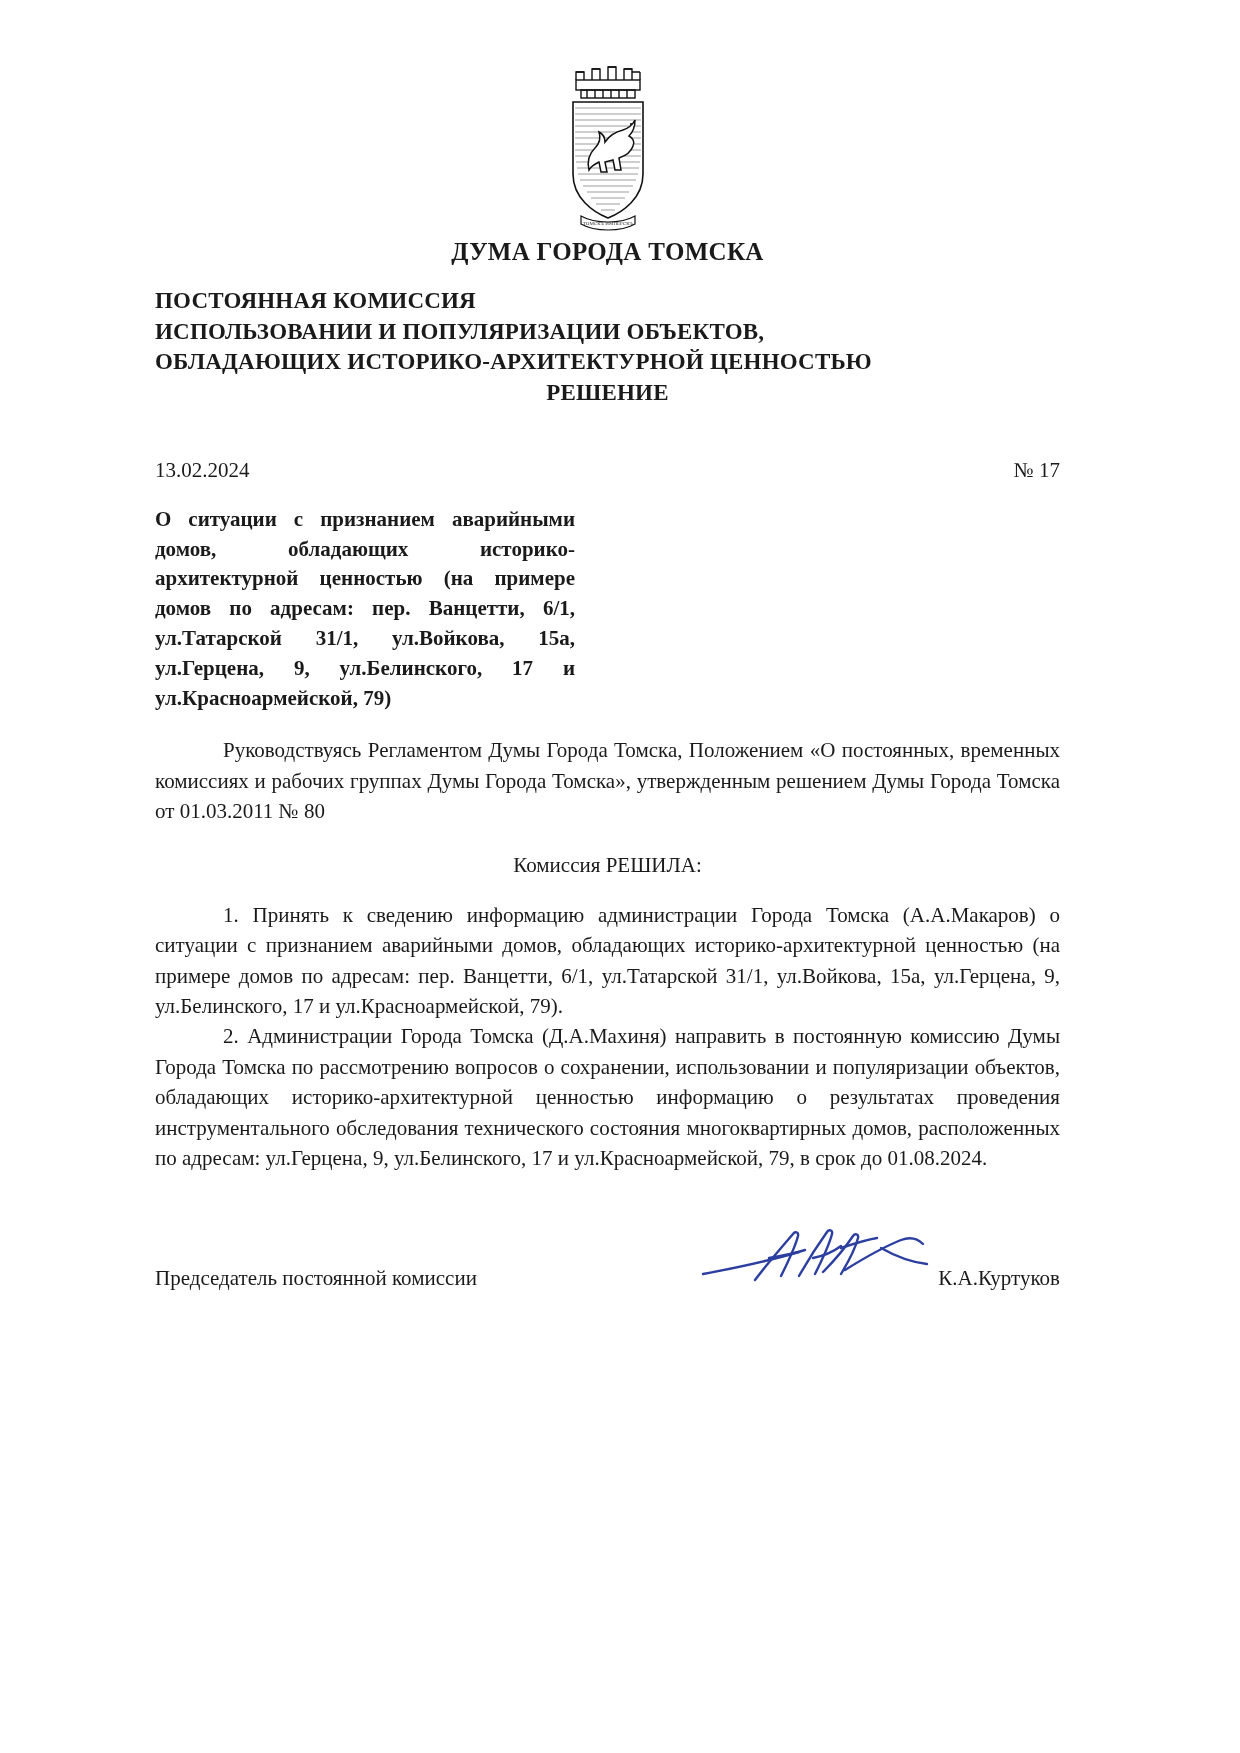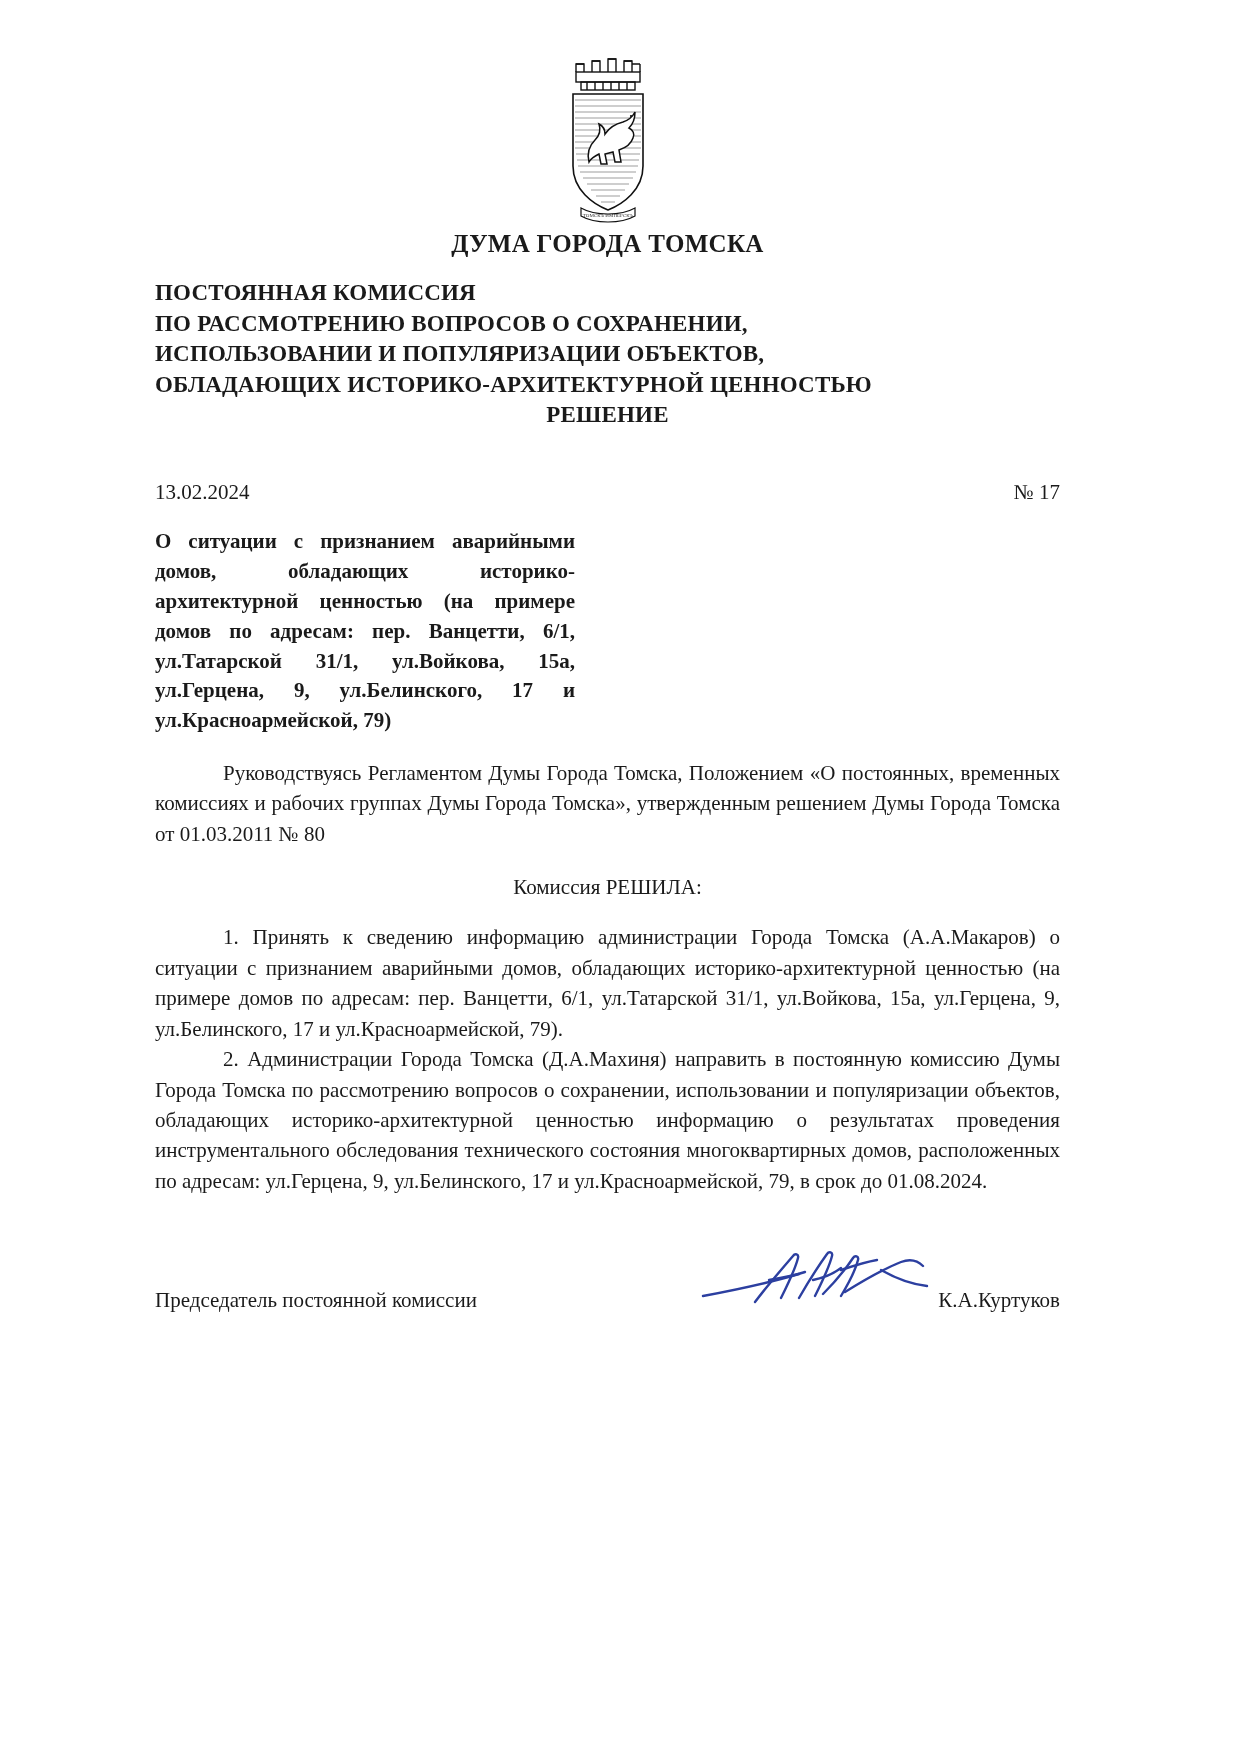--- a/index.html
+++ b/index.html
@@ -16,21 +16,21 @@
     overflow: hidden;
   }
   .page {
     position: absolute;
     inset: 0;
     padding: 0;
   }
   .content {
     position: absolute;
     left: 155px;
-    top: 0;
+    top: 8px;
     width: 905px;
   }
 
   
   .emblem-wrap {
     margin-top: 58px;
     display: flex;
     justify-content: center;
   }
   .emblem {
@@ -171,21 +171,20 @@
           <path d="M38 150 C52 158 78 158 92 150 L92 158 C78 166 52 166 38 158 Z" fill="#ffffff" stroke="#111" stroke-width="1.2"></path>
           <text x="65" y="159" font-size="5" text-anchor="middle" fill="#333" font-family="Liberation Serif, serif">ТОМСКЪ  ИМПЕРСКЪ</text>
         </g>
       </svg>
     </div>
 
     <div class="org-title">ДУМА ГОРОДА ТОМСКА</div>
 
     <div class="commission-title">
       <div>ПОСТОЯННАЯ КОМИССИЯ</div>
-      <div>ПО РАССМОТРЕНИЮ ВОПРОСОВ О СОХРАНЕНИИ,</div>
       <div>ИСПОЛЬЗОВАНИИ И ПОПУЛЯРИЗАЦИИ ОБЪЕКТОВ,</div>
       <div>ОБЛАДАЮЩИХ ИСТОРИКО-АРХИТЕКТУРНОЙ ЦЕННОСТЬЮ</div>
     </div>
 
     <div class="decision-word">РЕШЕНИЕ</div>
 
     <div class="meta-row">
       <span>13.02.2024</span>
       <span>№ 17</span>
     </div>

